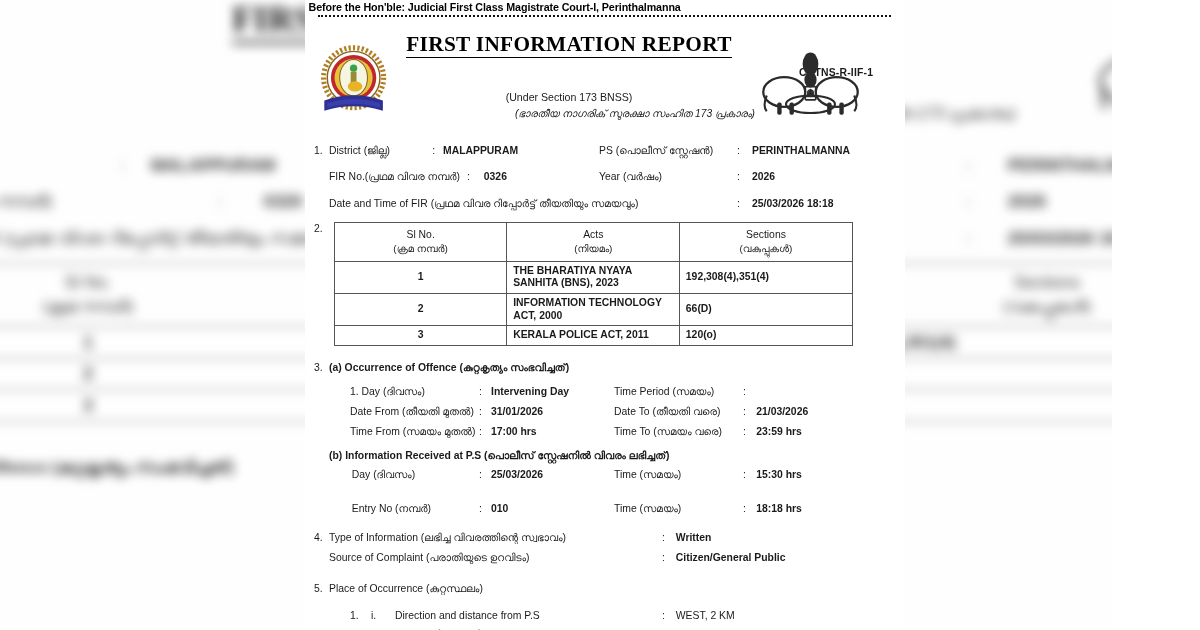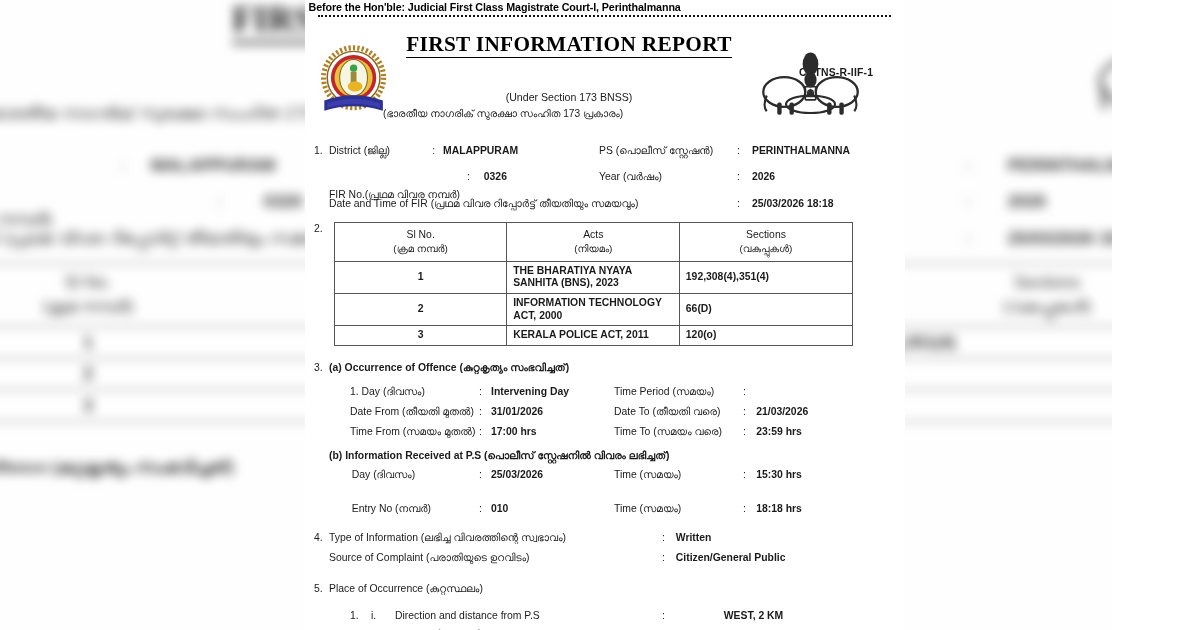--- a/index.html
+++ b/index.html
@@ -154,37 +154,38 @@
     top: 14.4%;
     width: 62%;
     text-align: center;
     font-size: 1.02em;
   }
   .title-sub2 {
     position: absolute;
     left: 13%;
     top: 17.2%;
     width: 62%;
-    text-align: left;
+    text-align: right;
     font-size: 0.98em;
+    font-style: italic;
   }
 
   
   .t { position: absolute; white-space: nowrap; }
 
   
   .num1      { left: 1.5%;  top: 23.0%; }
   .f-district{ left: 4.0%;  top: 23.0%; }
   .c-district{ left: 21.2%; top: 23.0%; }
   .v-district{ left: 23.0%; top: 23.0%; font-weight: bold; }
   .f-ps      { left: 49.0%; top: 23.0%; }
   .c-ps      { left: 72.0%; top: 23.0%; }
   .v-ps      { left: 74.5%; top: 23.0%; font-weight: bold; }
 
-  .f-firno   { left: 4.0%;  top: 27.1%; margin-top: 18px; }
+  .f-firno   { left: 4.0%;  top: 27.1%; }
   .c-firno   { left: 27.0%; top: 27.1%; }
   .v-firno   { left: 29.8%; top: 27.1%; font-weight: bold; }
   .f-year    { left: 49.0%; top: 27.1%; }
   .c-year    { left: 72.0%; top: 27.1%; }
   .v-year    { left: 74.5%; top: 27.1%; font-weight: bold; }
 
   .f-firdt   { left: 4.0%;  top: 31.4%; }
   .c-firdt   { left: 72.0%; top: 31.4%; }
   .v-firdt   { left: 74.5%; top: 31.4%; font-weight: bold; }
 
@@ -265,21 +266,21 @@
   .c-soc  { left: 59.5%; top: 87.6%; }
   .v-soc  { left: 61.8%; top: 87.6%; font-weight: bold; }
 
   
   .num5   { left: 1.5%;  top: 92.5%; }
   .h5     { left: 4.0%;  top: 92.5%; }
   .p1-n   { left: 7.5%;  top: 96.8%; }
   .p1-i   { left: 11.0%; top: 96.8%; }
   .p1-lbl { left: 15.0%; top: 96.8%; }
   .p1-c   { left: 59.5%; top: 96.8%; }
-  .p1-v   { left: 61.8%; top: 96.8%; font-weight: bold; margin-left: 48px; }
+  .p1-v   { left: 61.8%; top: 96.8%; font-weight: normal; }
   .p1-sub { left: 15.0%; top: 99.8%; }
 </style>
 </head>
 <body>
 
 <div id="stage">
 
   <div id="bg-layer">
     <div id="bg-inner">
       <div class="doc-page">

